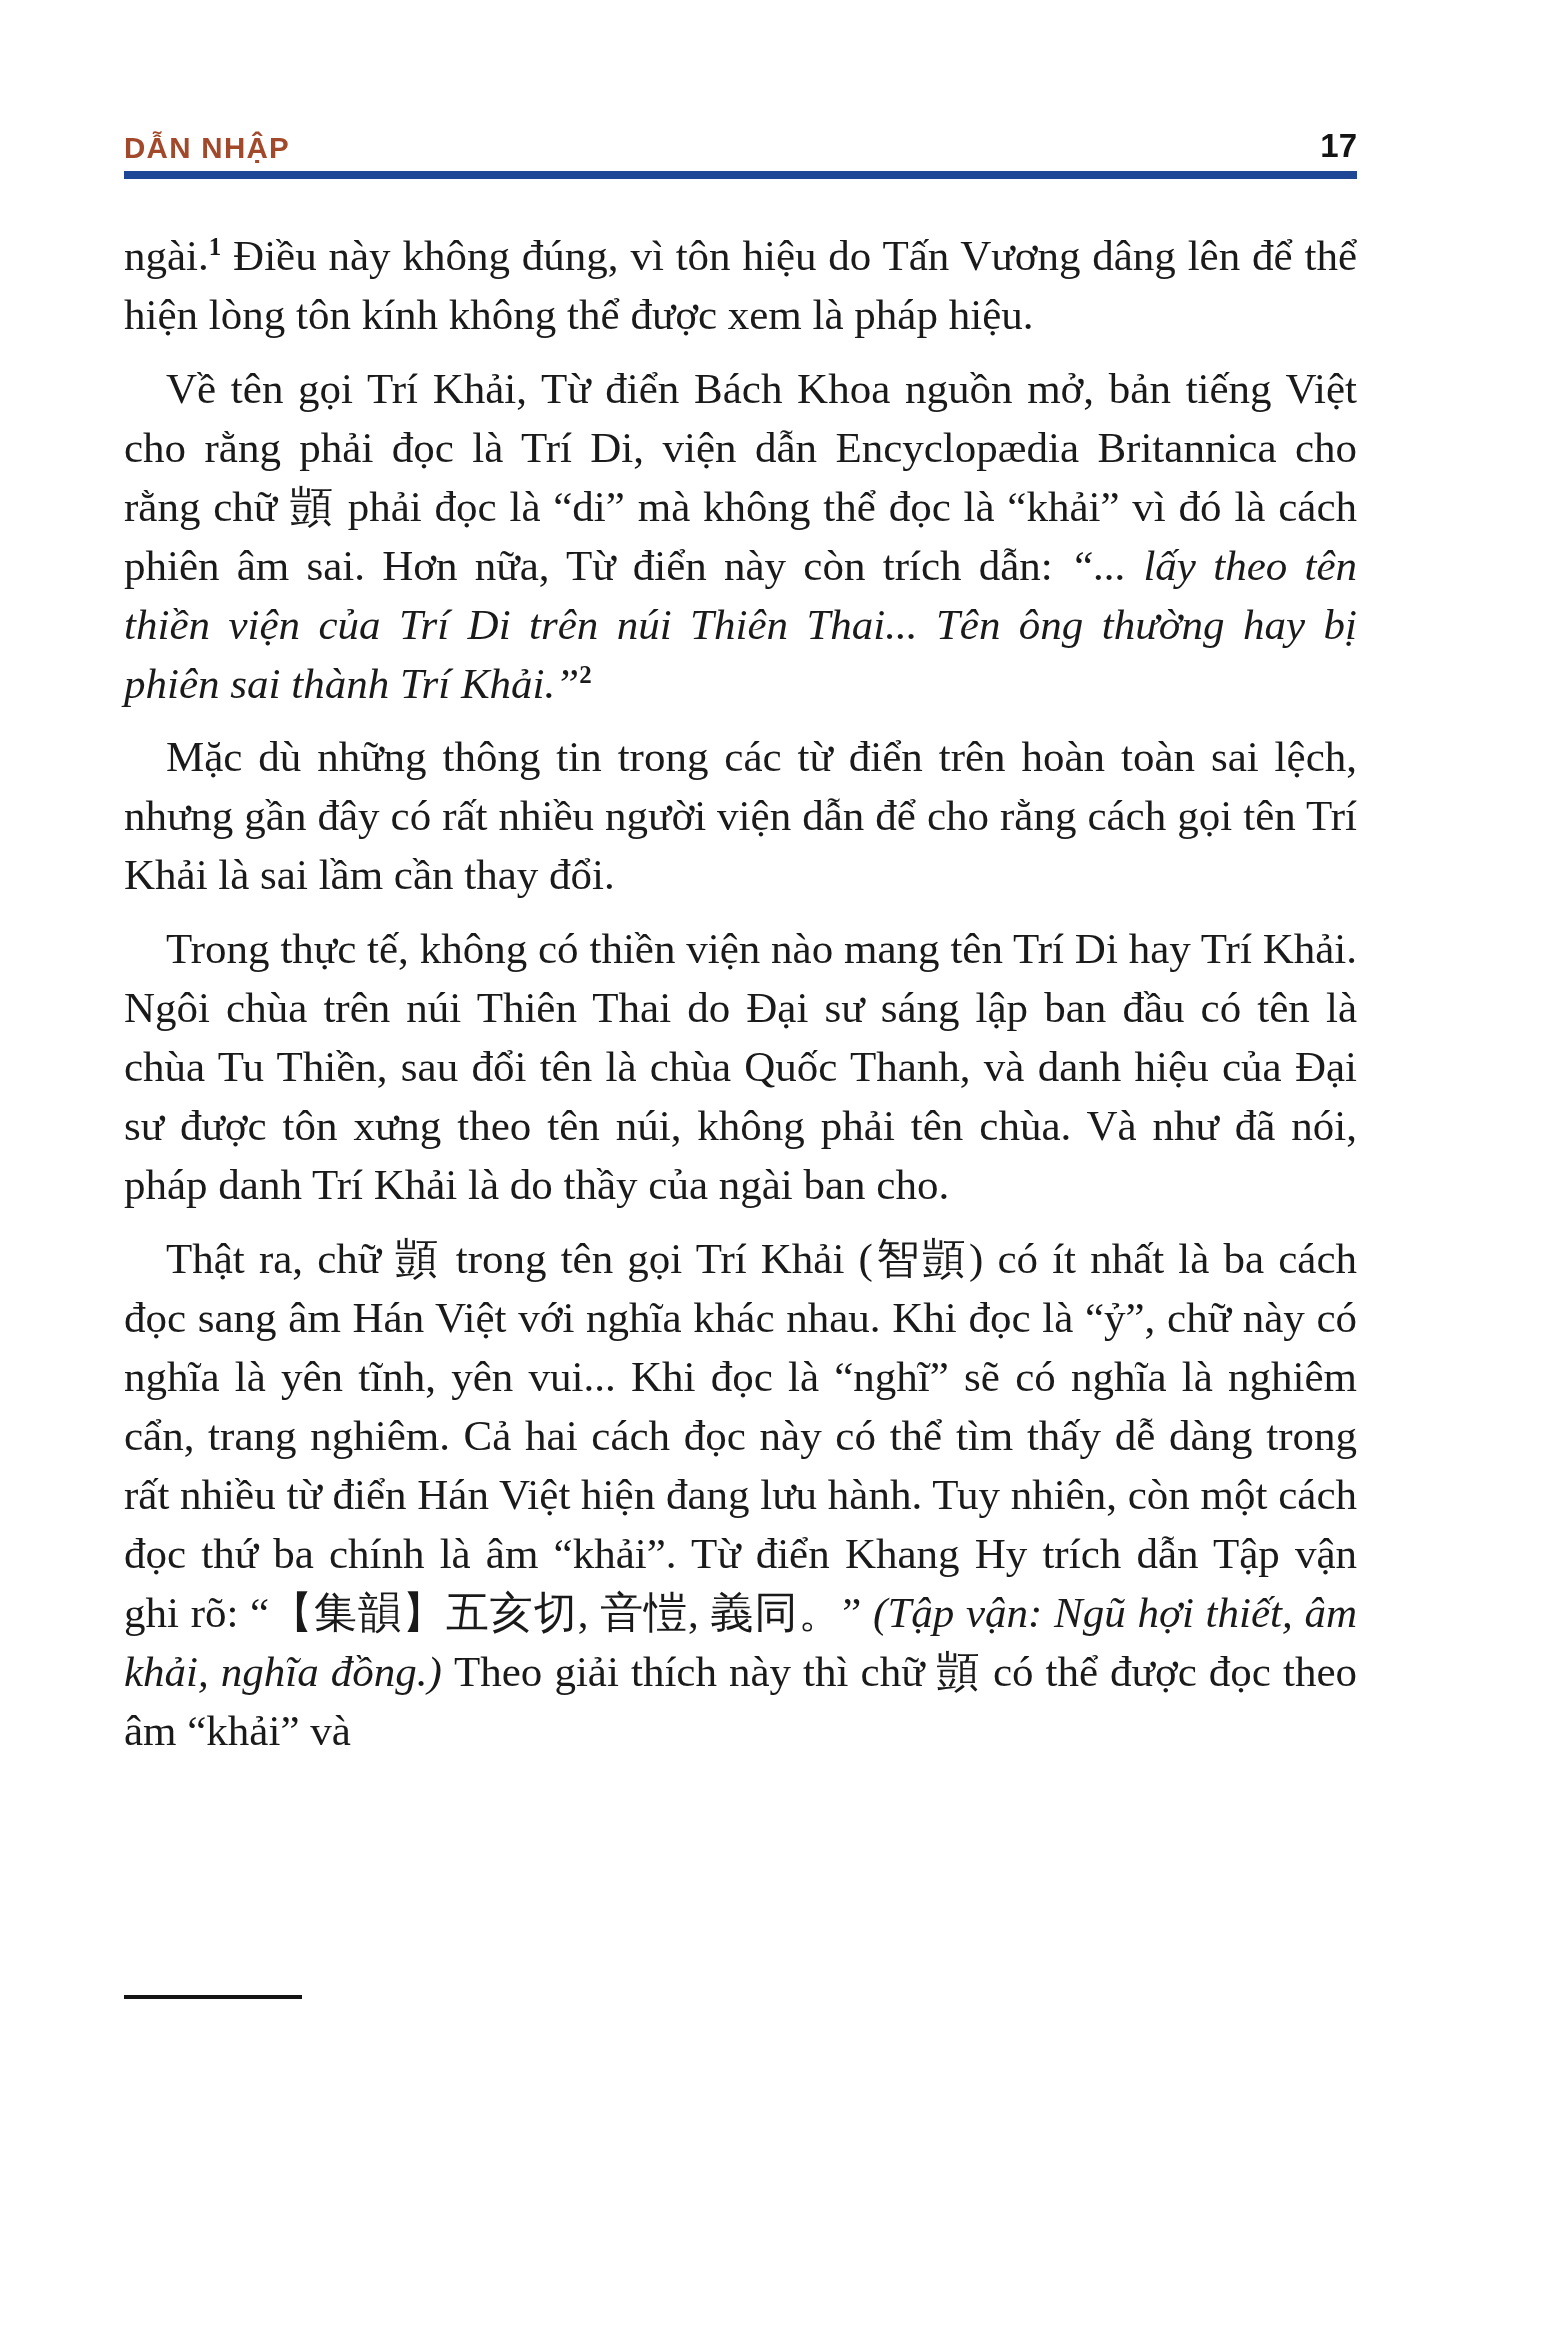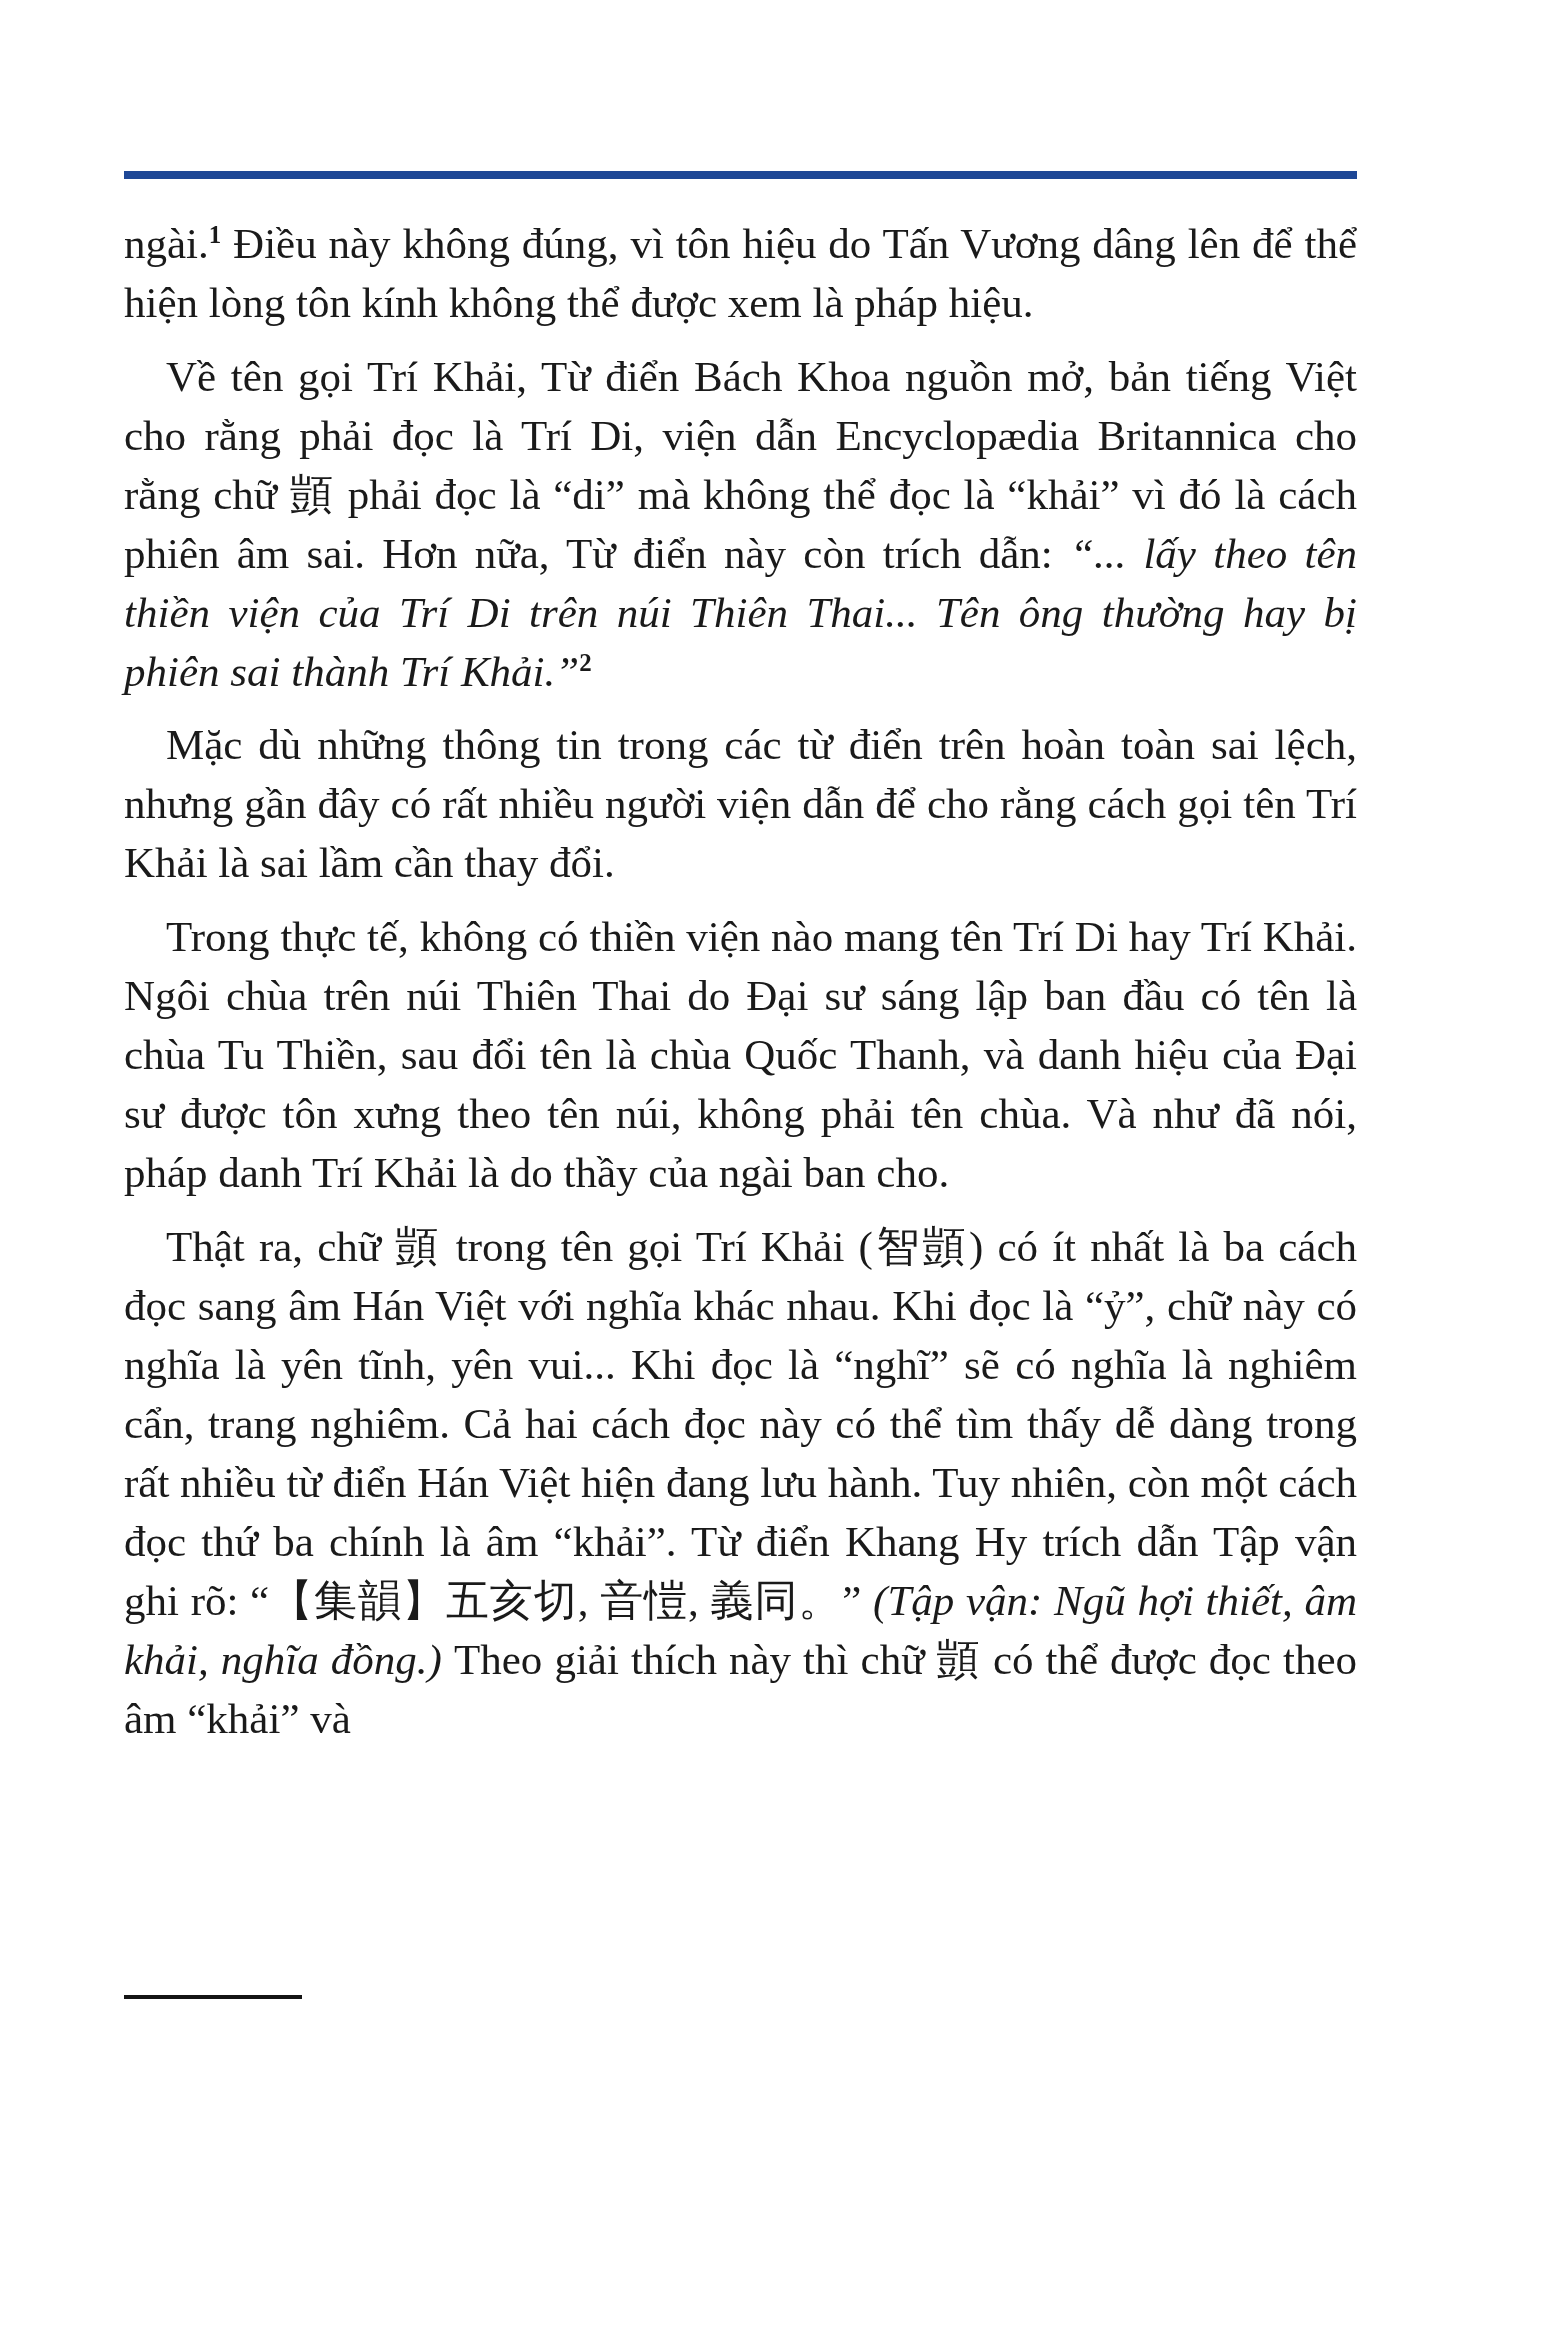--- a/index.html
+++ b/index.html
@@ -23,21 +23,21 @@
   .page-number {
     font-family: "Liberation Sans", sans-serif;
     font-weight: 700; font-size: 33px; color: #141414;
   }
   .header-rule {
     position: absolute; left: 124px; top: 171px; width: 1233px; height: 7.8px;
     background: #1E4796;
   }
 
   .content {
-    position: absolute; left: 124px; top: 214px; width: 1233px;
+    position: absolute; left: 124px; top: 226px; width: 1233px;
     font-size: 43px; line-height: 59px; color: #1A1A1A;
     text-align: justify;
   }
   .content p { margin: 0 0 14.7px 0; }
   .content p.indent { text-indent: 42px; }
   .italic { font-style: italic; }
   sup.fn-ref {
     font-size: 58%; vertical-align: super; line-height: 0; font-weight: 700;
   }
 
@@ -47,20 +47,24 @@
     text-align: justify;
   }
   .fn-sep { width: 178px; height: 4.3px; background: #141414; margin: 0 0 22.6px 0; }
   .footnote { margin: 0; padding-left: 28px; text-indent: -28px; }
 </style>
 </head>
 <body>
 
 <div class="page">
 
+  <div class="header-row">
+    <span class="section-title">DẪN NHẬP</span>
+    <span class="page-number">17</span>
+  </div>
   <div class="header-rule"></div>
 
   <div class="content">
 
     <p><span>ngài.</span><sup class="fn-ref">1</sup><span> Điều này không đúng, vì tôn hiệu do Tấn Vương dâng lên để thể hiện lòng tôn kính không thể được xem là pháp hiệu.</span></p>
 
     <p class="indent"><span>Về tên gọi Trí Khải, Từ điển Bách Khoa nguồn mở, bản tiếng Việt cho rằng phải đọc là Trí Di, viện dẫn Encyclopædia Britannica cho rằng chữ 顗 phải đọc là “di” mà không thể đọc là “khải” vì đó là cách phiên âm sai. Hơn nữa, Từ điển này còn trích dẫn: </span><span class="italic">“... lấy theo tên thiền viện của Trí Di trên núi Thiên Thai... Tên ông thường hay bị phiên sai thành Trí Khải.”</span><sup class="fn-ref">2</sup></p>
 
     <p class="indent"><span>Mặc dù những thông tin trong các từ điển trên hoàn toàn sai lệch, nhưng gần đây có rất nhiều người viện dẫn để cho rằng cách gọi tên Trí Khải là sai lầm cần thay đổi.</span></p>
 

